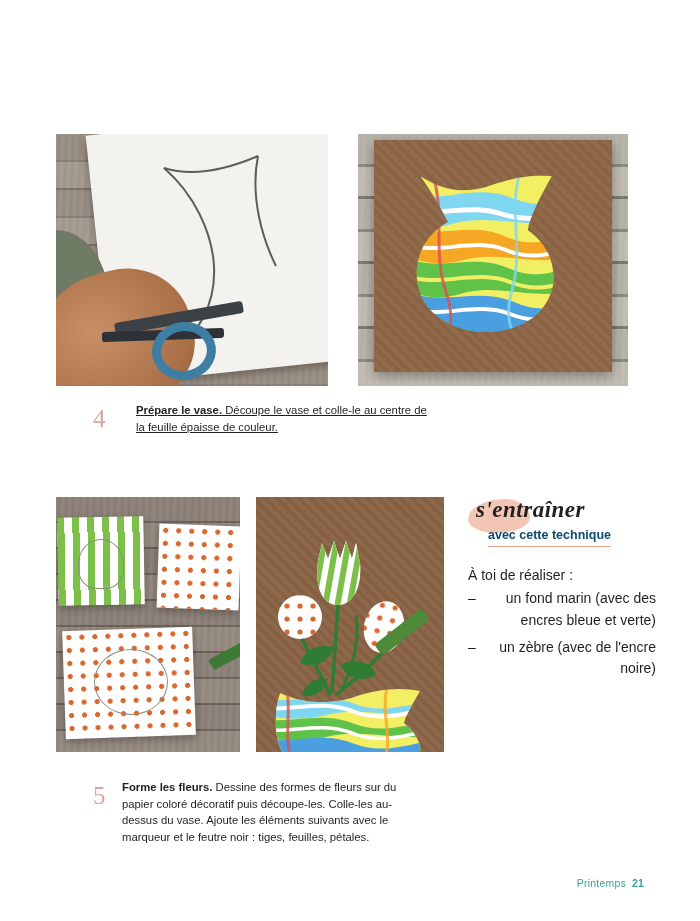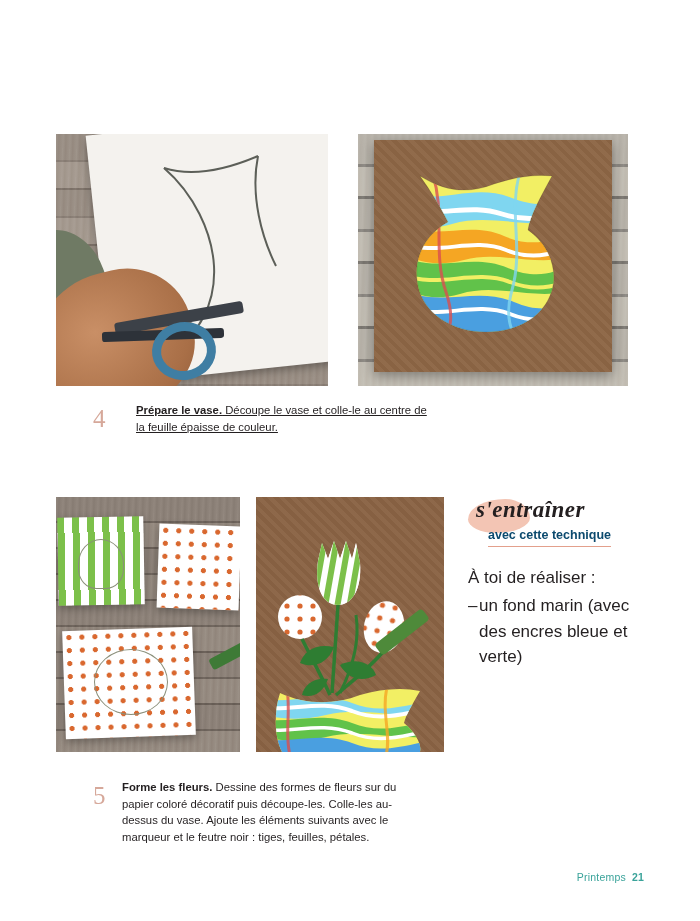--- a/index.html
+++ b/index.html
@@ -303,47 +303,48 @@
     font-size: 12.5px;
     font-weight: bold;
     color: #0c4a6e;
     margin-left: 20px;
     padding-bottom: 4px;
     display: inline-block;
     border-bottom: 1.6px solid #e3a08c;
   }
   .sidebar-body {
     margin-top: 18px;
-    font-size: 17px;
+    font-size: 14px;
     line-height: 1.52;
     color: #231f20;
   }
   .sidebar-body p { margin: 0; }
   .sidebar-list {
     list-style: none;
     margin: 2px 0 0 0;
     padding: 0;
   }
   .sidebar-list li {
     position: relative;
     padding-left: 11px;
     margin-bottom: 6px;
+    text-align: right;
   }
   .sidebar-list li:before {
     content: "–";
     position: absolute;
     left: 0;
     top: 0;
   }
 
   
   .footer {
     position: absolute;
     right: 56px;
-    bottom: 38px;
+    bottom: 32px;
     font-size: 10.5px;
     color: #3aa39a;
     letter-spacing: 0.2px;
     margin-left: 28px;
   }
   .footer .pagenum {
     color: #3aa39a;
     font-weight: bold;
     margin-left: 6px;
   }
@@ -491,20 +492,21 @@
   </div>
 
   <div class="sidebar">
     <div class="blob"></div>
     <div class="sidebar-title">s'entraîner</div>
     <div class="sidebar-sub">avec cette technique</div>
     <div class="sidebar-body">
       <p>À toi de réaliser :</p>
       <ul class="sidebar-list">
         <li>un fond marin (avec des encres bleue et verte)</li>
+        <li>un zèbre (avec de l'encre noire)</li>
       </ul>
     </div>
   </div>
 
   <div class="step">
     <div class="step-num step5-num">5</div>
     <div class="step-text step5-text"><b>Forme les fleurs.</b><span> Dessine des formes de fleurs sur du papier coloré décoratif puis découpe-les. Colle-les au-dessus du vase. Ajoute les éléments suivants avec le marqueur et le feutre noir : tiges, feuilles, pétales.</span></div>
   </div>
 
   <div class="footer">

